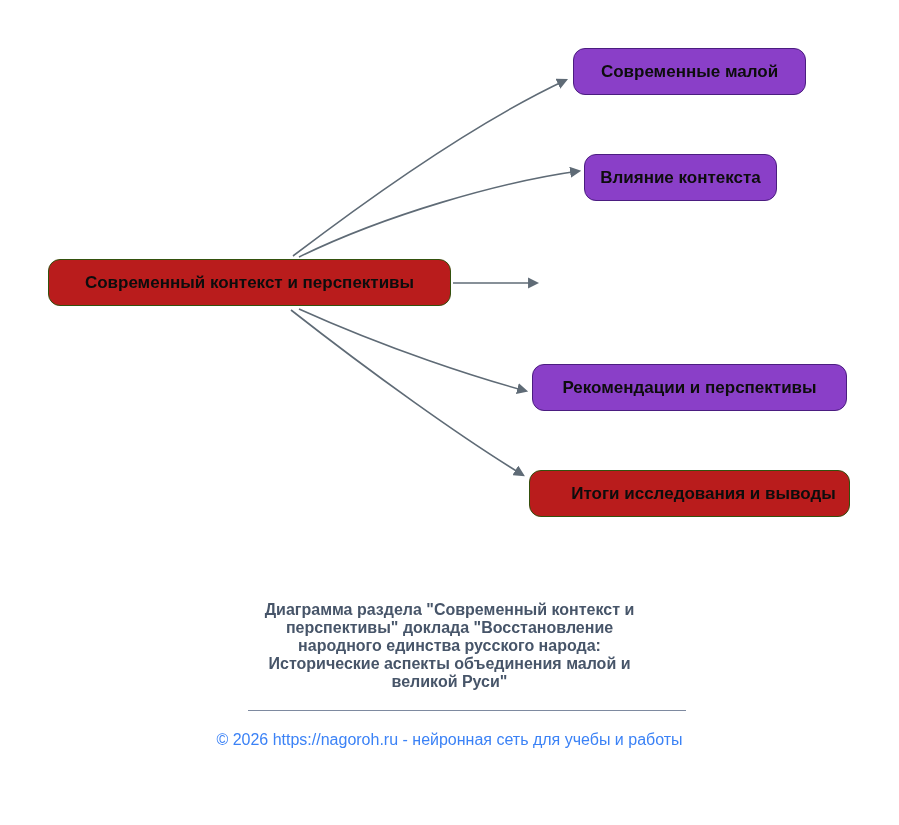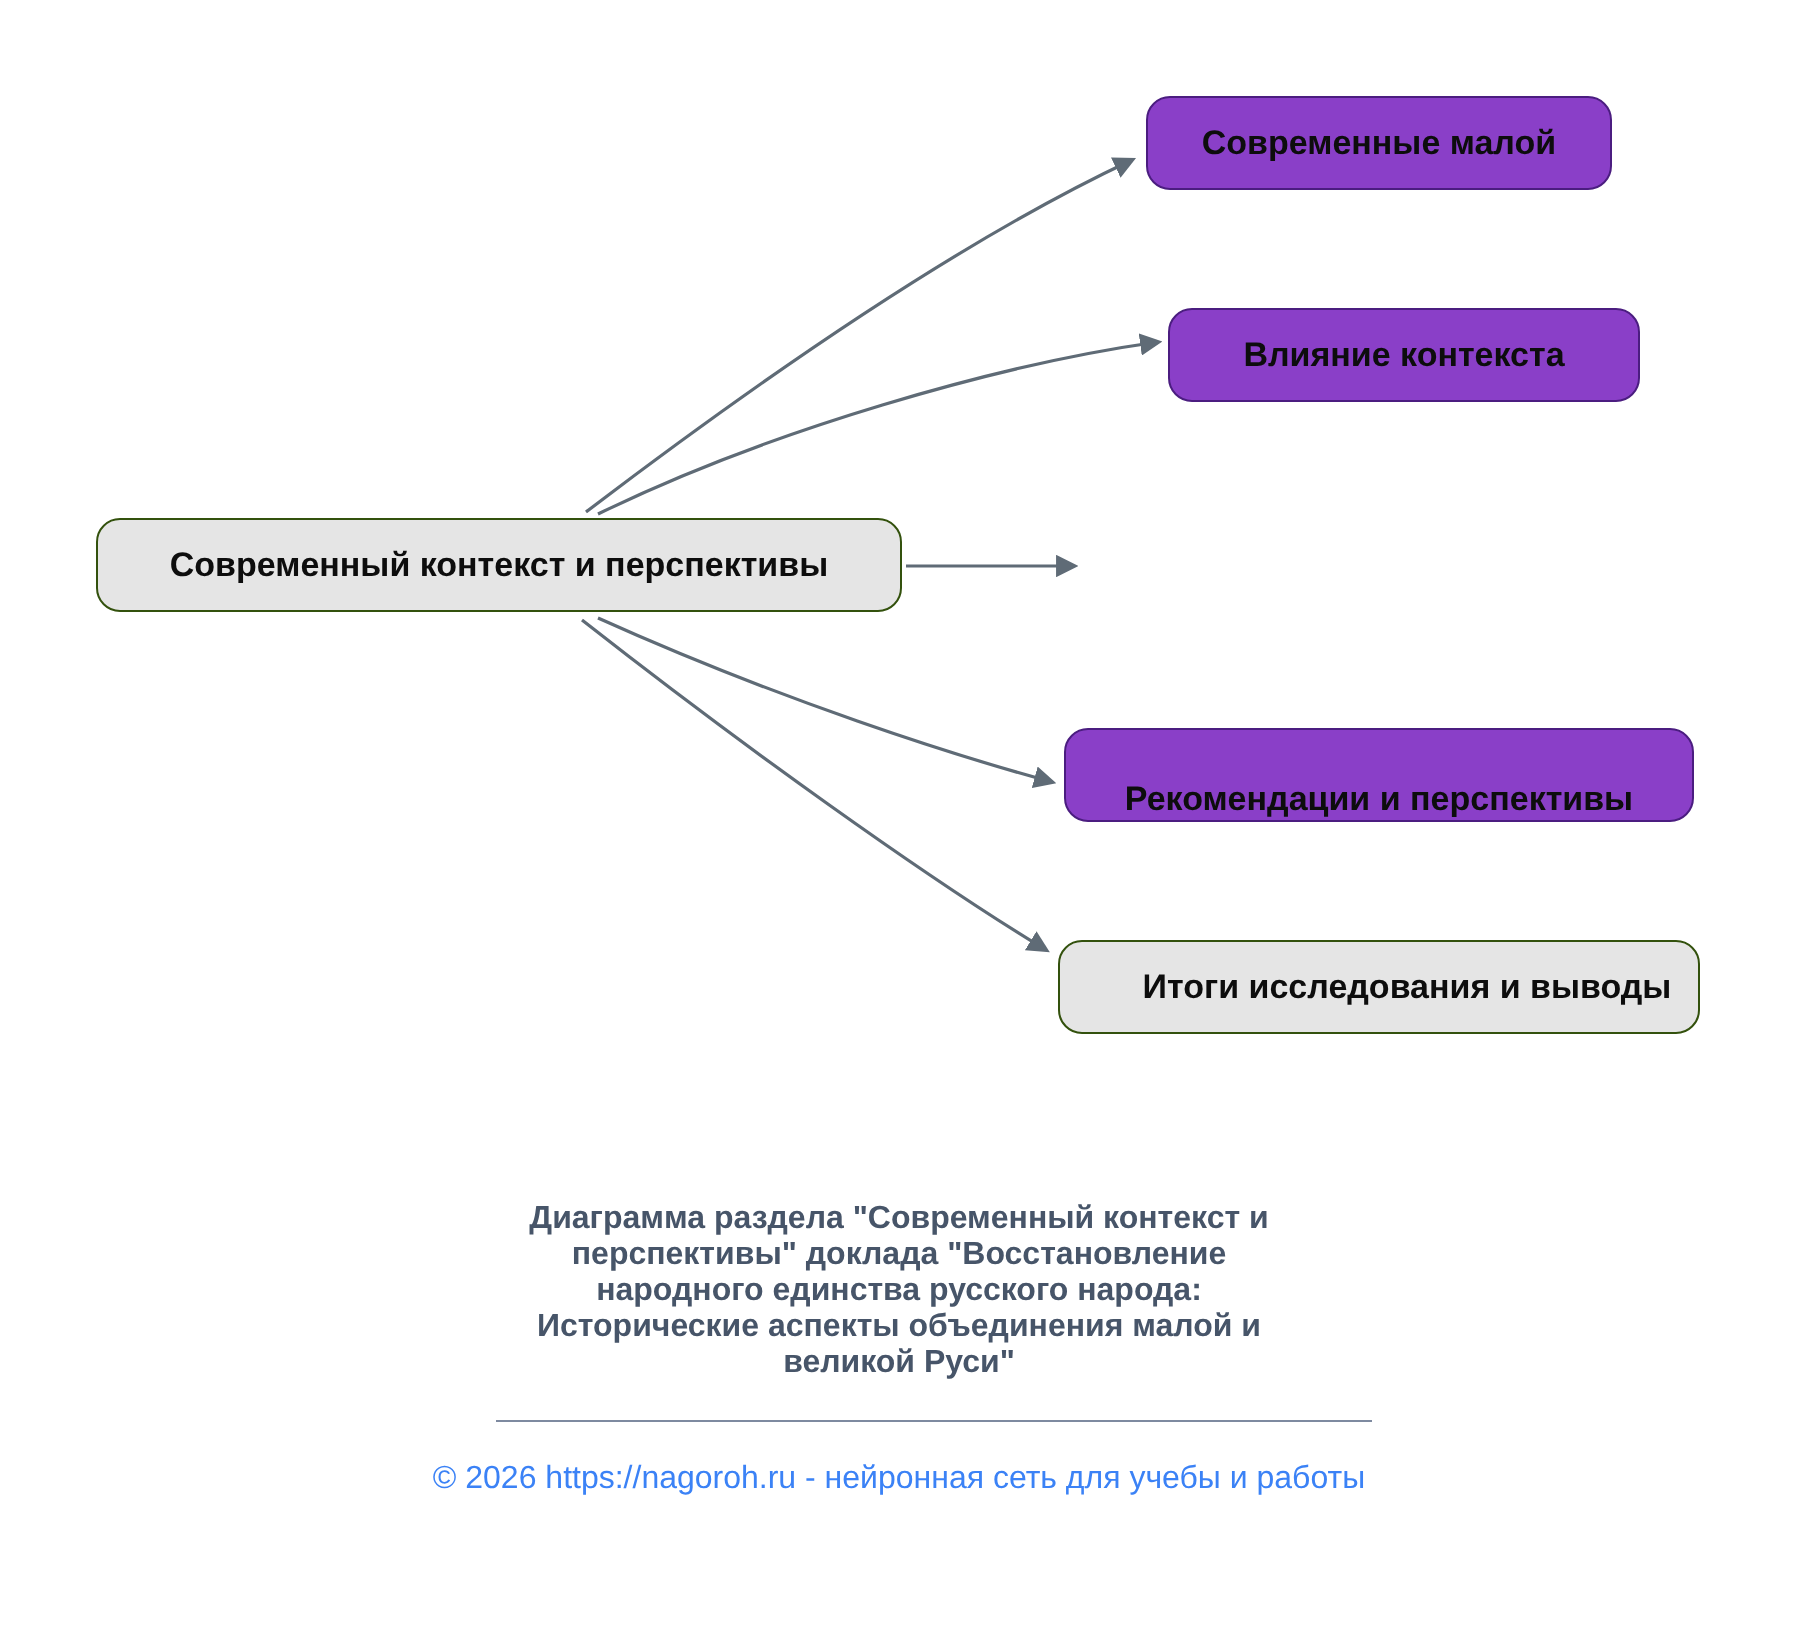--- a/index.html
+++ b/index.html
@@ -30,32 +30,32 @@
     border-radius: 12px;
     border: 1.6px solid #333;
     font-weight: bold;
     font-size: 17px;
     color: #0d0d0d;
     text-align: center;
     white-space: nowrap;
     height: 47px;
   }
   .node.green {
-    background: #e5e5e5;
+    background: #b91c1c;
     border-color: #33510D;
   }
   .node.purple {
     background: #8A3FC8;
     border-color: #4B1D80;
   }
   .node-root   { left: 48px;  top: 259px; width: 403px; }
   .node-0      { left: 573px; top: 48px;  width: 233px; }
-  .node-1      { left: 584px; top: 154px; width: 236px; }
+  .node-1      { left: 584px; top: 154px; width: 193px; }
   .node-2      { left: 545px; top: 259px; width: 288px; }
-  .node-3      { left: 532px; top: 364px; width: 315px; align-items: flex-end; }
+  .node-3      { left: 532px; top: 364px; width: 315px; }
   .node-4      { left: 529px; top: 470px; width: 321px; padding-left: 28px; }
   .caption {
     position: absolute;
     top: 601px;
     left: 0;
     width: 100%;
     text-align: center;
     font-weight: bold;
     font-size: 16px;
     line-height: 1.12;

